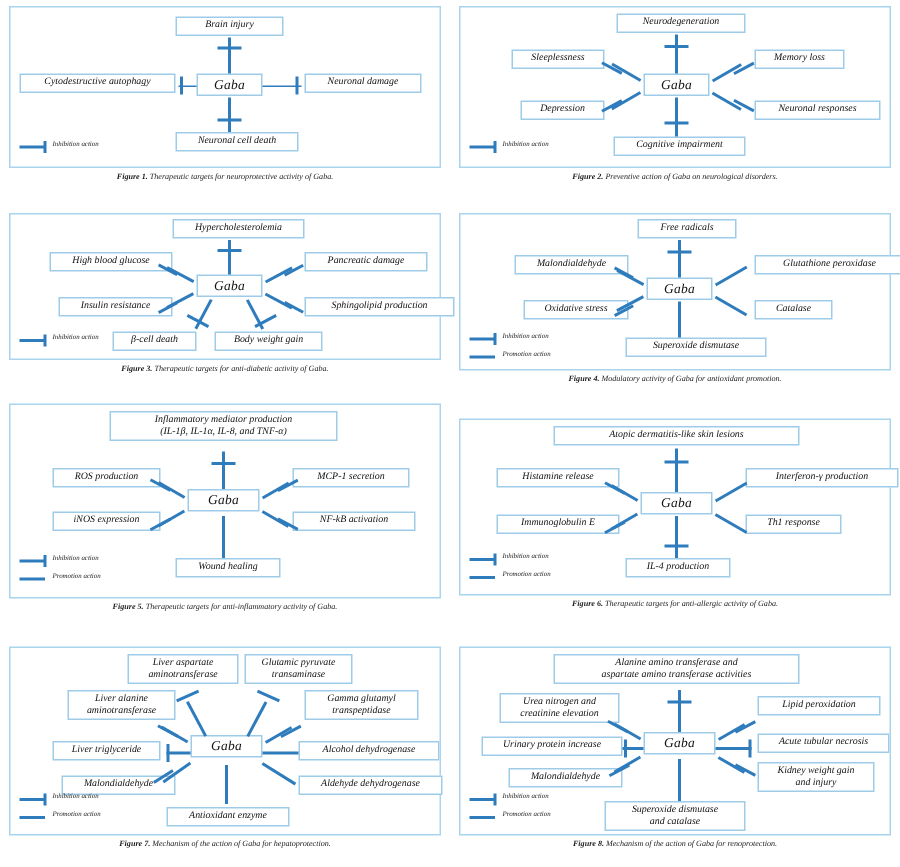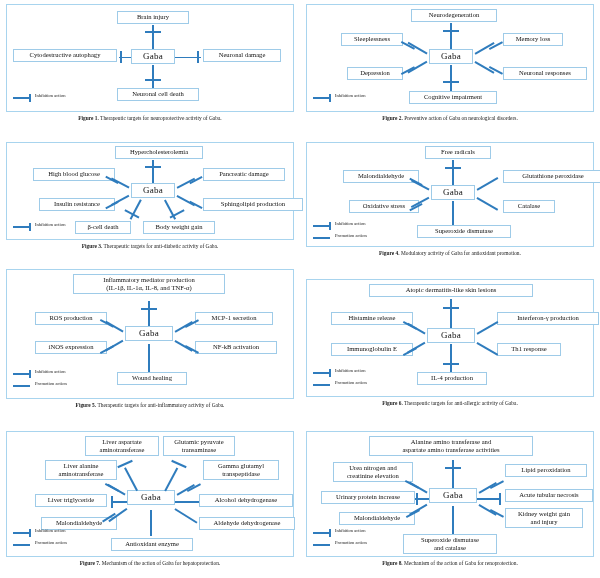--- a/index.html
+++ b/index.html
@@ -8,21 +8,21 @@
     background:#ffffff;
     font-family:"Liberation Serif", serif;
     overflow:hidden;
   }
   .sheet{
     width:600px;height:578px;
     display:grid;
     grid-template-columns:300px 300px;
     grid-template-rows:138px 127px 160px 153px;
   }
-  .cell{ position:relative; box-sizing:border-box; padding:4px 6px 0 6px; }
+  .cell{ position:relative; box-sizing:border-box; padding:4px 6px 0 6px;font-style:italic; }
 
   .panel{
     border:1px solid #a8d4ee;
     background:#ffffff;
     position:relative;
     box-sizing:border-box;
   }
   .caption{
     text-align:center;
     font-size:5.4px;

